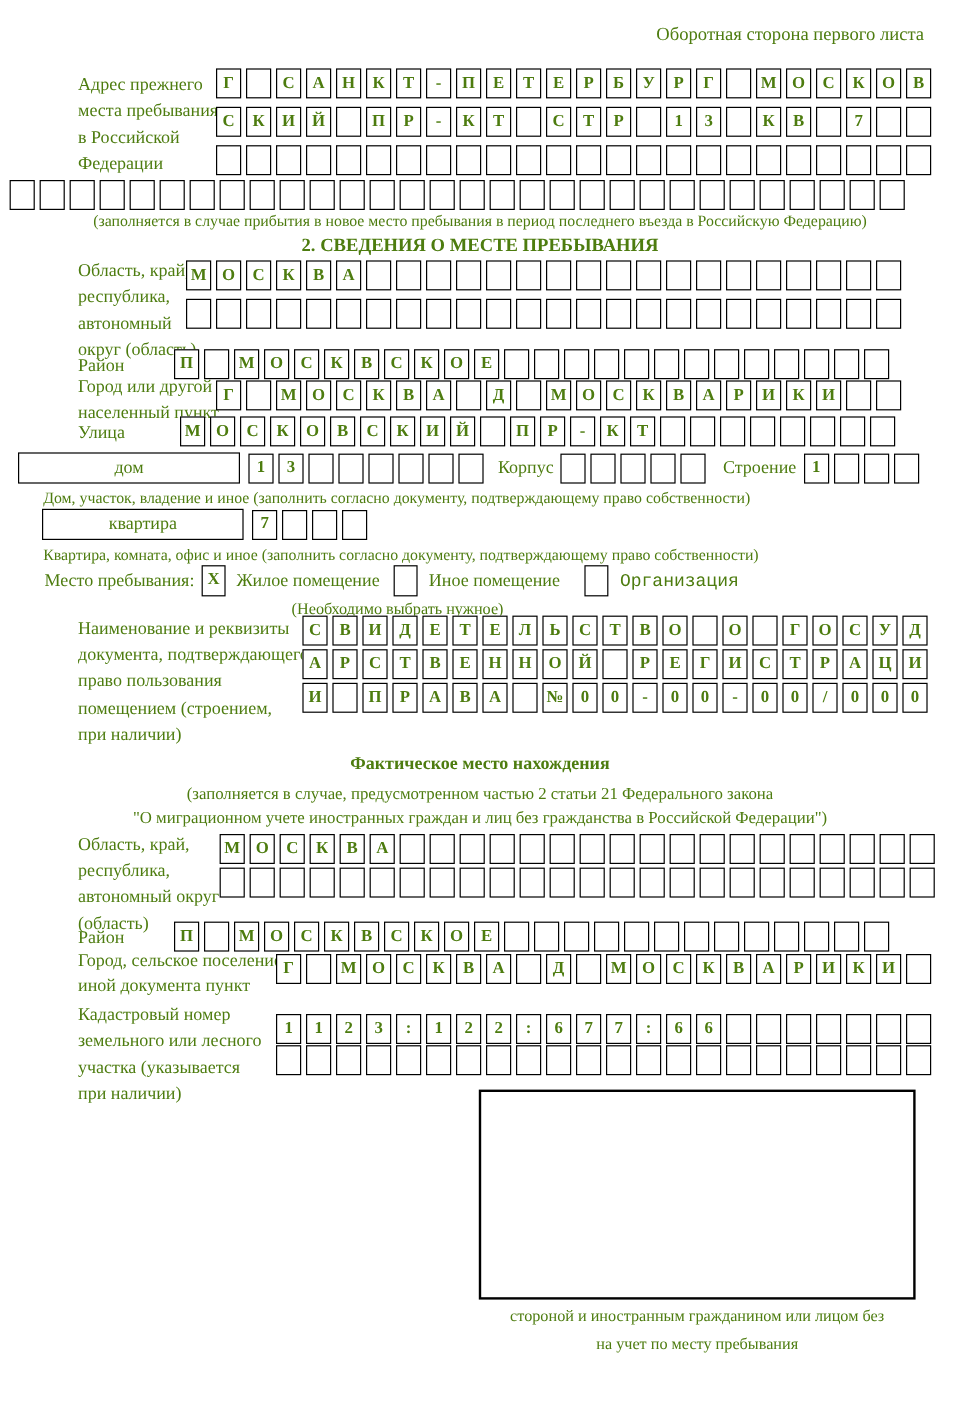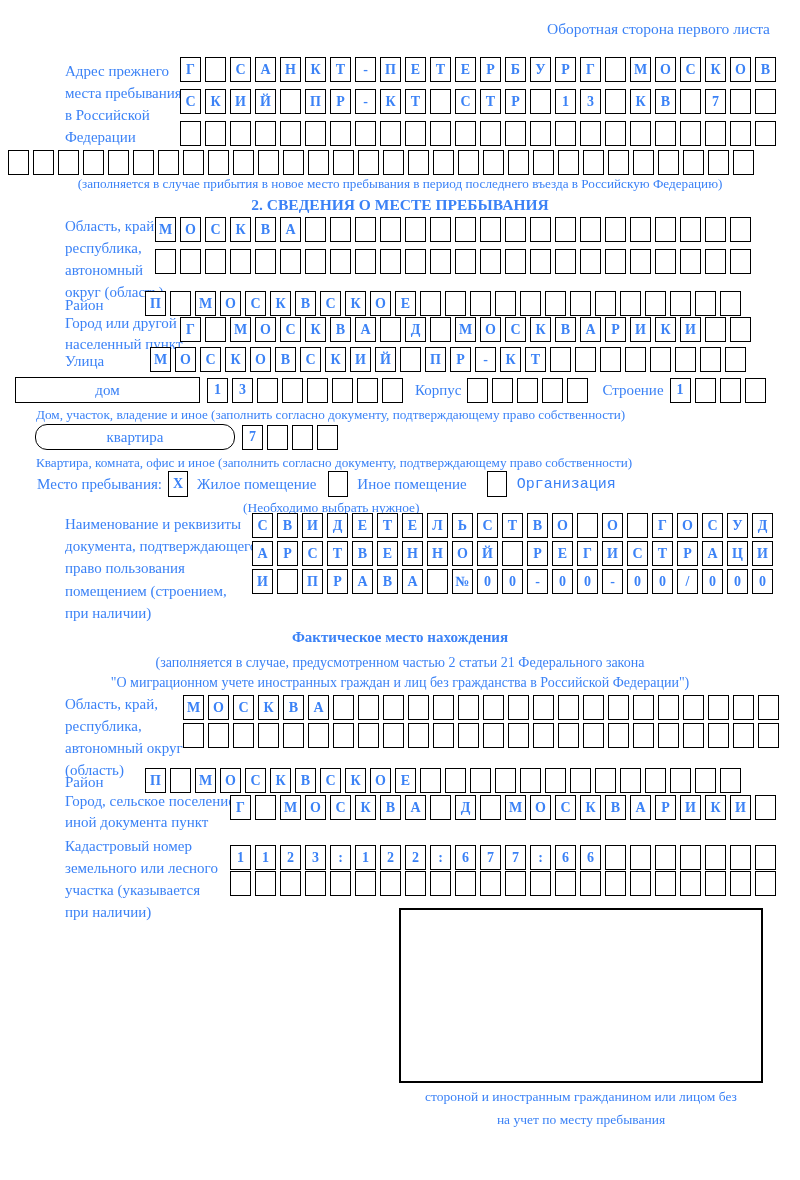--- a/index.html
+++ b/index.html
@@ -1,17 +1,17 @@
 <!DOCTYPE html>
 <html><head>
 <meta charset="utf-8">
 <style>
   html,body{margin:0;padding:0;background:#ffffff;}
   .page{
-    position:relative;width:800px;height:1180px;background:#ffffff;color:#3b82f6;
+    position:relative;width:800px;height:1180px;background:#ffffff;color:#4d7c0f;
     font-family:"Liberation Serif","DejaVu Serif",serif;overflow:hidden;
   }
   .abs{position:absolute;}
   .cells{display:flex;}
   .cell{
     width:21px;height:25px;margin-right:4px;border:1.6px solid #000;
     box-sizing:border-box;display:flex;align-items:center;justify-content:center;
     font-size:14px;font-weight:600;flex:0 0 auto;background:#fff;
   }
   .lbl{font-size:15px;line-height:22px;}
@@ -328,21 +328,21 @@
     <div class="cells">
         <span class="cell">1</span>
         <span class="cell"></span>
         <span class="cell"></span>
         <span class="cell"></span>
       </div>
   </div>
   <div class="abs note" style="left:36px;top:407px;">Дом, участок, владение и иное (заполнить согласно документу, подтверждающему право собственности)</div>
 
   <div class="abs hrow" style="left:35px;top:424px;">
-    <div class="widebox" style="width:200px;margin-right:7px;border-radius:12px;">квартира</div>
+    <div class="widebox" style="width:168px;margin-right:7px;">квартира</div>
     <div class="cells">
         <span class="cell">7</span>
         <span class="cell"></span>
         <span class="cell"></span>
         <span class="cell"></span>
       </div>
   </div>
   <div class="abs note" style="left:36px;top:455px;">Квартира, комната, офис и иное (заполнить согласно документу, подтверждающему право собственности)</div>
 
   <div class="abs hrow" style="left:37px;top:471px;">

